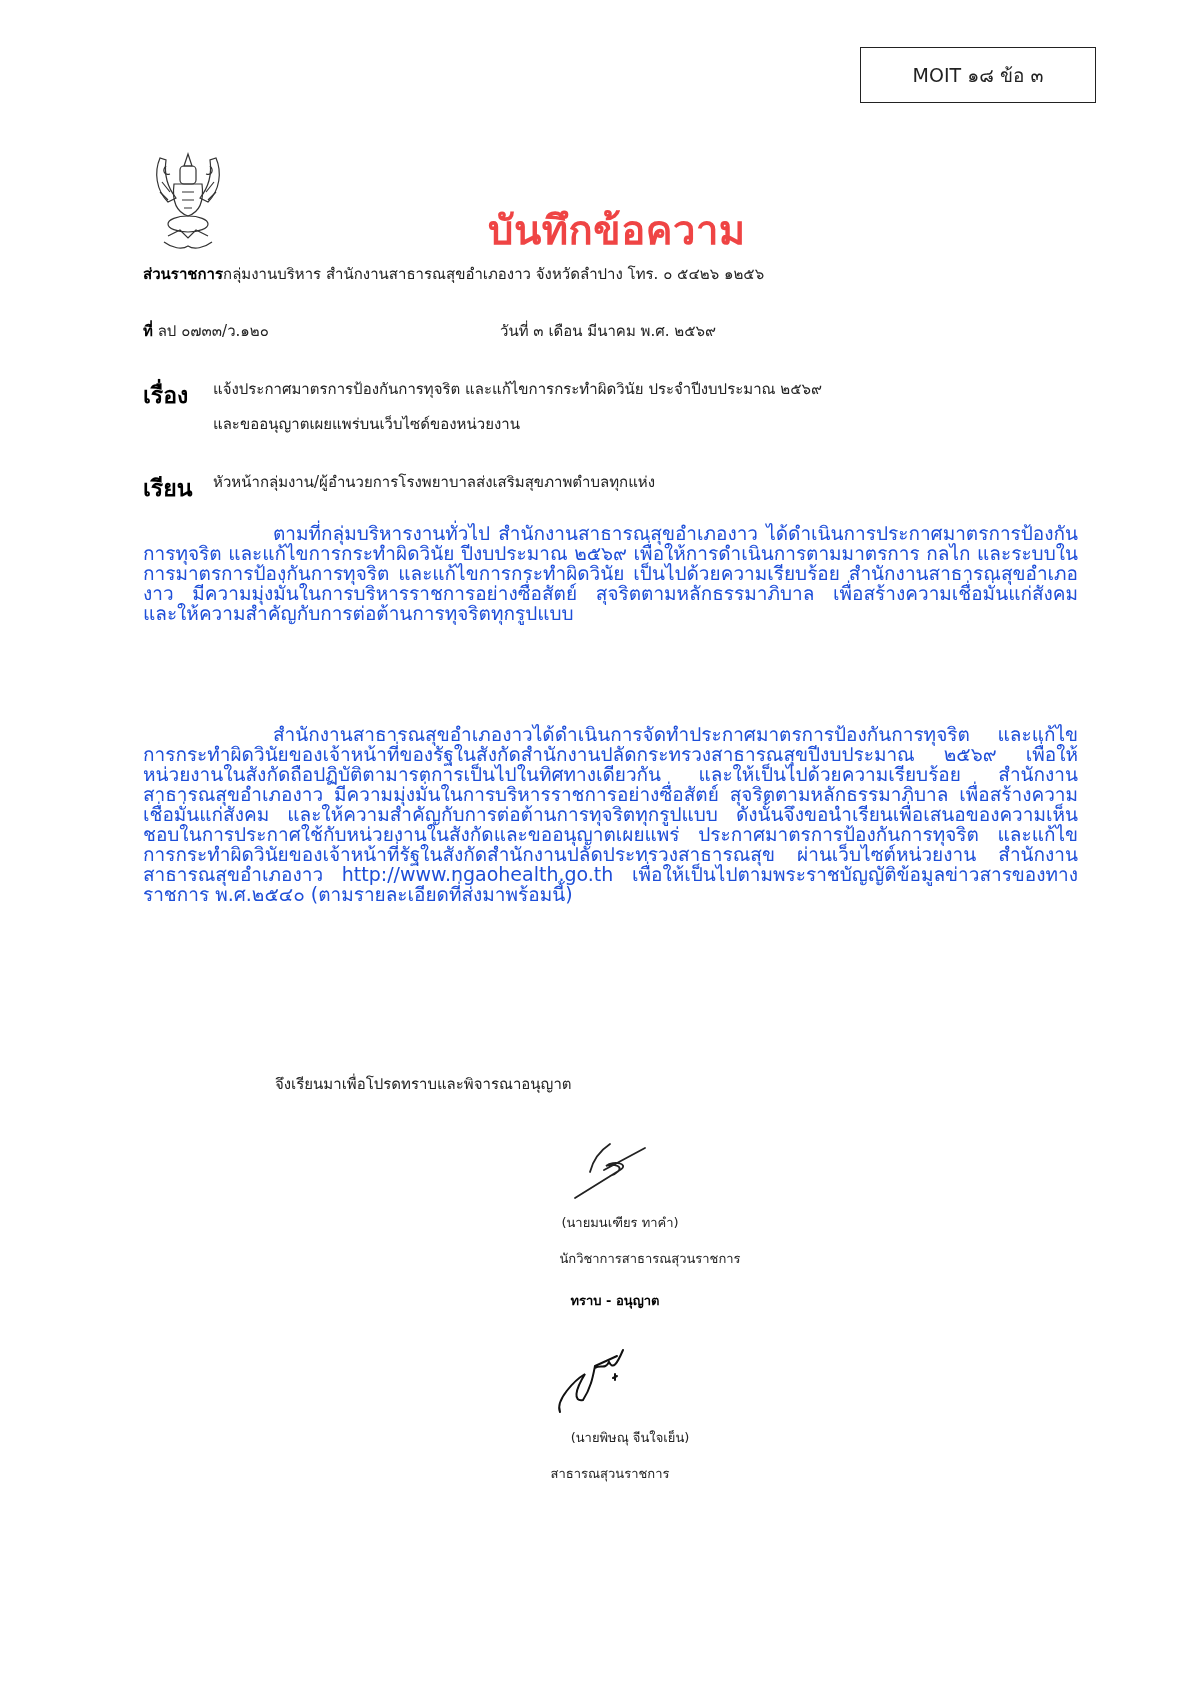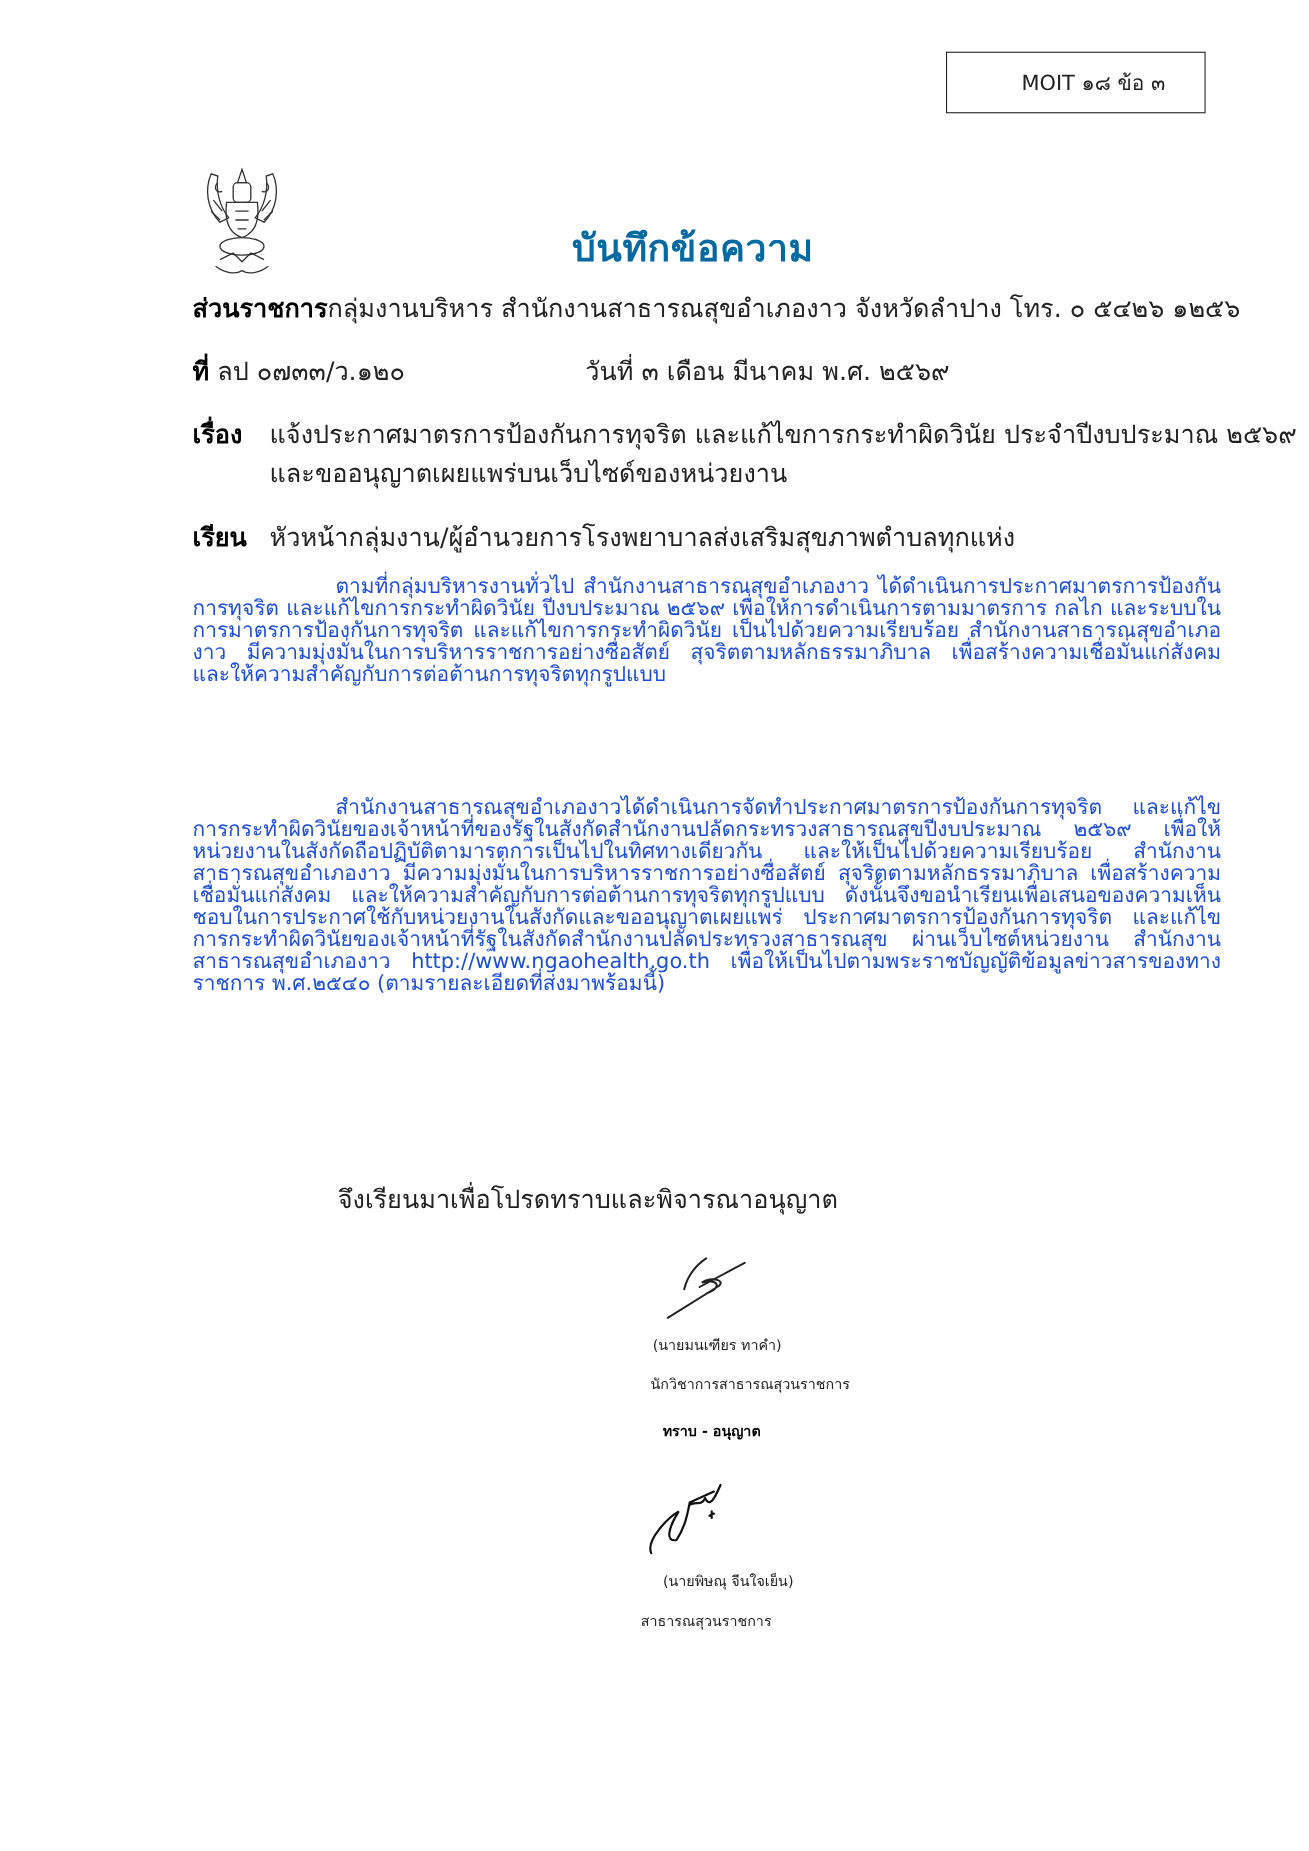--- a/index.html
+++ b/index.html
@@ -1,24 +1,24 @@
 <!DOCTYPE html>
 <html><head>
 <meta charset="utf-8">
 <style>
   html, body { margin: 0; padding: 0; background: #ffffff; }
   body { width: 1190px; height: 1683px; position: relative; overflow: hidden;
          font-family: "DejaVu Sans", "Liberation Sans", sans-serif; color: #1a1a1a; }
-  .abs { position: absolute; padding-left: 32px; }
+  .abs { position: absolute; }
   .ref-box { left: 860px; top: 47px; width: 236px; height: 56px; border: 1.5px solid #222;
              box-sizing: border-box; display: flex; align-items: center; justify-content: center;
              font-size: 19px; color: #222; }
   .emblem { left: 152px; top: 152px; width: 72px; height: 100px; }
-  .title { left: 488px; top: 198px; font-size: 34px; font-weight: bold; color: #0369a1; letter-spacing: 0.5px; }
-  .line { font-size: 23px; white-space: nowrap; color: #222; }
+  .title { left: 488px; top: 198px; font-size: 40px; font-weight: bold; color: #ef4444; letter-spacing: 0.5px; }
+  .line { font-size: 15px; white-space: nowrap; color: #222; }
   .lbl { font-weight: bold; color: #000; }
   .subject-lbl { left: 143px; font-size: 23px; font-weight: bold; color: #000; }
   .para { left: 143px; width: 935px; font-size: 19px; line-height: 20px; color: #1d4ed8;
           text-align: justify; }
   .para p { margin: 0; }
   .indent { text-indent: 130px; }
   .center-block { text-align: center; font-size: 13px; color: #222; white-space: nowrap; }
 </style>
 </head>
 <body>

